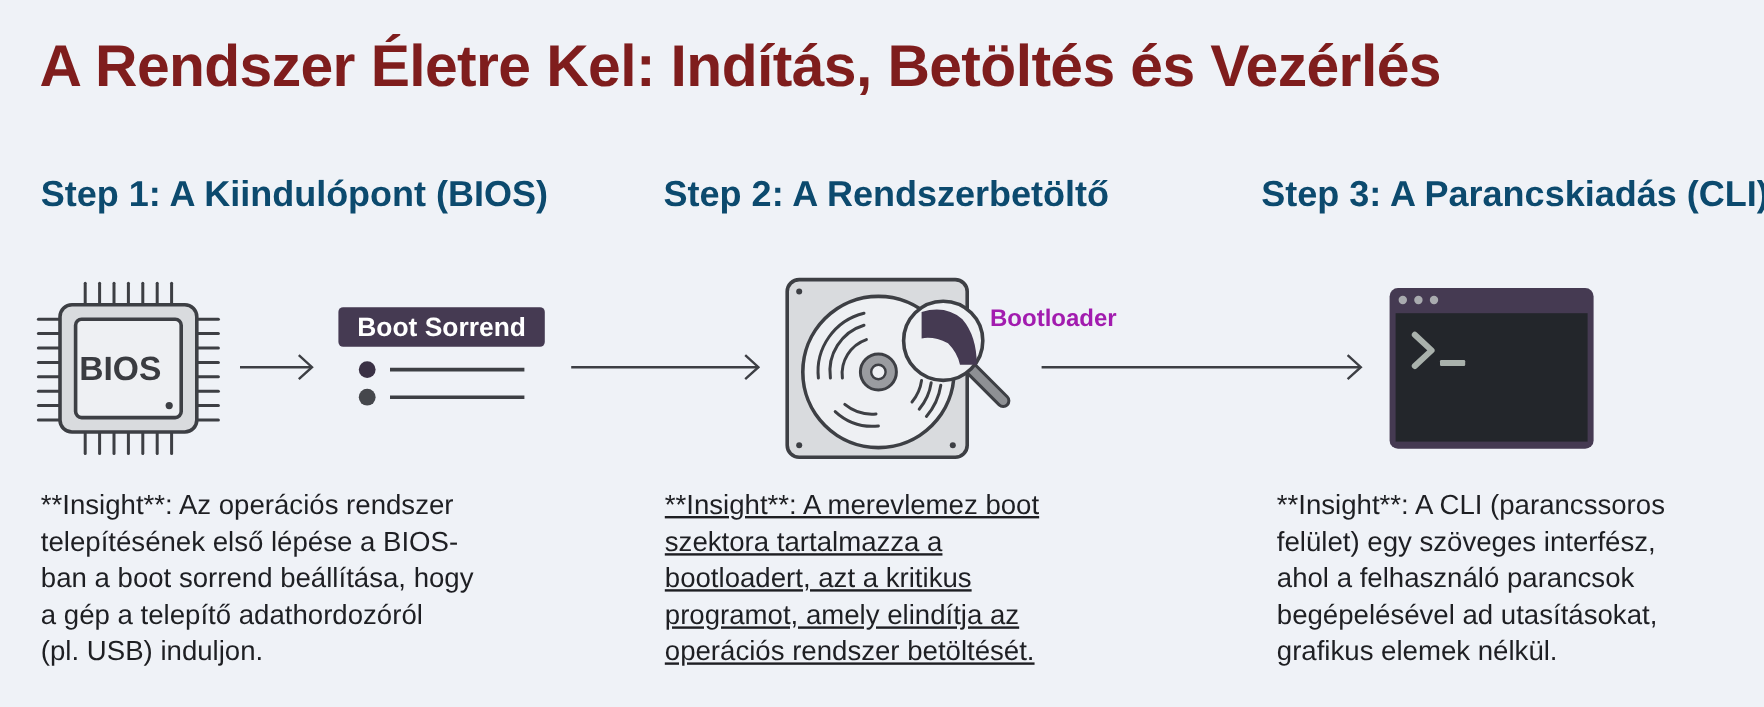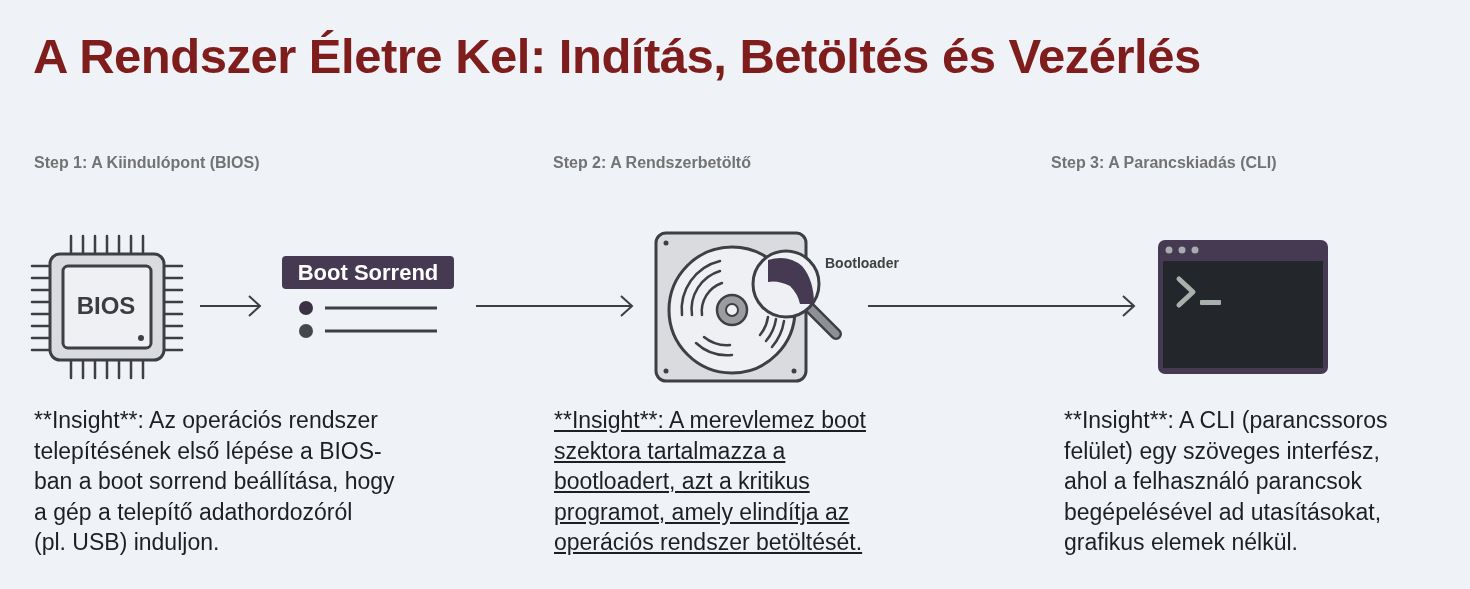--- a/index.html
+++ b/index.html
@@ -9,41 +9,41 @@
     font-family: "Liberation Sans", "DejaVu Sans", sans-serif;
     color: #1f2126;
     position: relative;
   }
   .title {
     position: absolute; left: 33px; top: 28px;
     font-size: 49px; font-weight: 700; letter-spacing: -0.5px;
     color: #7f1d1d; white-space: nowrap;
   }
   .step-title {
-    position: absolute; font-size: 16px; font-weight: 700; color: #737373;
+    position: absolute; font-size: 30px; font-weight: 700; color: #0c4a6e;
     line-height: 32px; white-space: nowrap;
   }
   .step-title.center { }
   .insight {
     position: absolute; font-size: 23px; line-height: 30.5px; color: #1e1f23;
     white-space: pre-line;
   }
   .icon { position: absolute; }
   .label-badge {
     position: absolute; left: 282px; top: 256px; width: 172px; height: 33px;
     background: #453a52; border-radius: 4px; color: #ffffff;
     font-size: 22px; font-weight: 700; line-height: 33px; text-align: center;
   }
   .bootloader-label {
     position: absolute; left: 825px; top: 255px;
-    font-size: 14px; font-weight: 700; color: #404040;
+    font-size: 20px; font-weight: 700; color: #a21caf;
   }
   .chip-text {
-    position: absolute; left: 66px; top: 292px; width: 80px; text-align: center;
-    font-size: 24px; font-weight: 700; color: #3a3c41;
+    position: absolute; left: 66px; top: 292px; width: 80px; 
+    font-size: 28px; font-weight: 700; color: #3a3c41;
   }
 </style>
 </head>
 <body>
 
 <div>
   <div class="title">A Rendszer Életre Kel: Indítás, Betöltés és Vezérlés</div>
 
   <div class="step-title" style="left:34px; top:147px;">Step 1: A Kiindulópont (BIOS)</div>
   <div class="step-title center" style="left:553px; top:147px; width:356px;">

